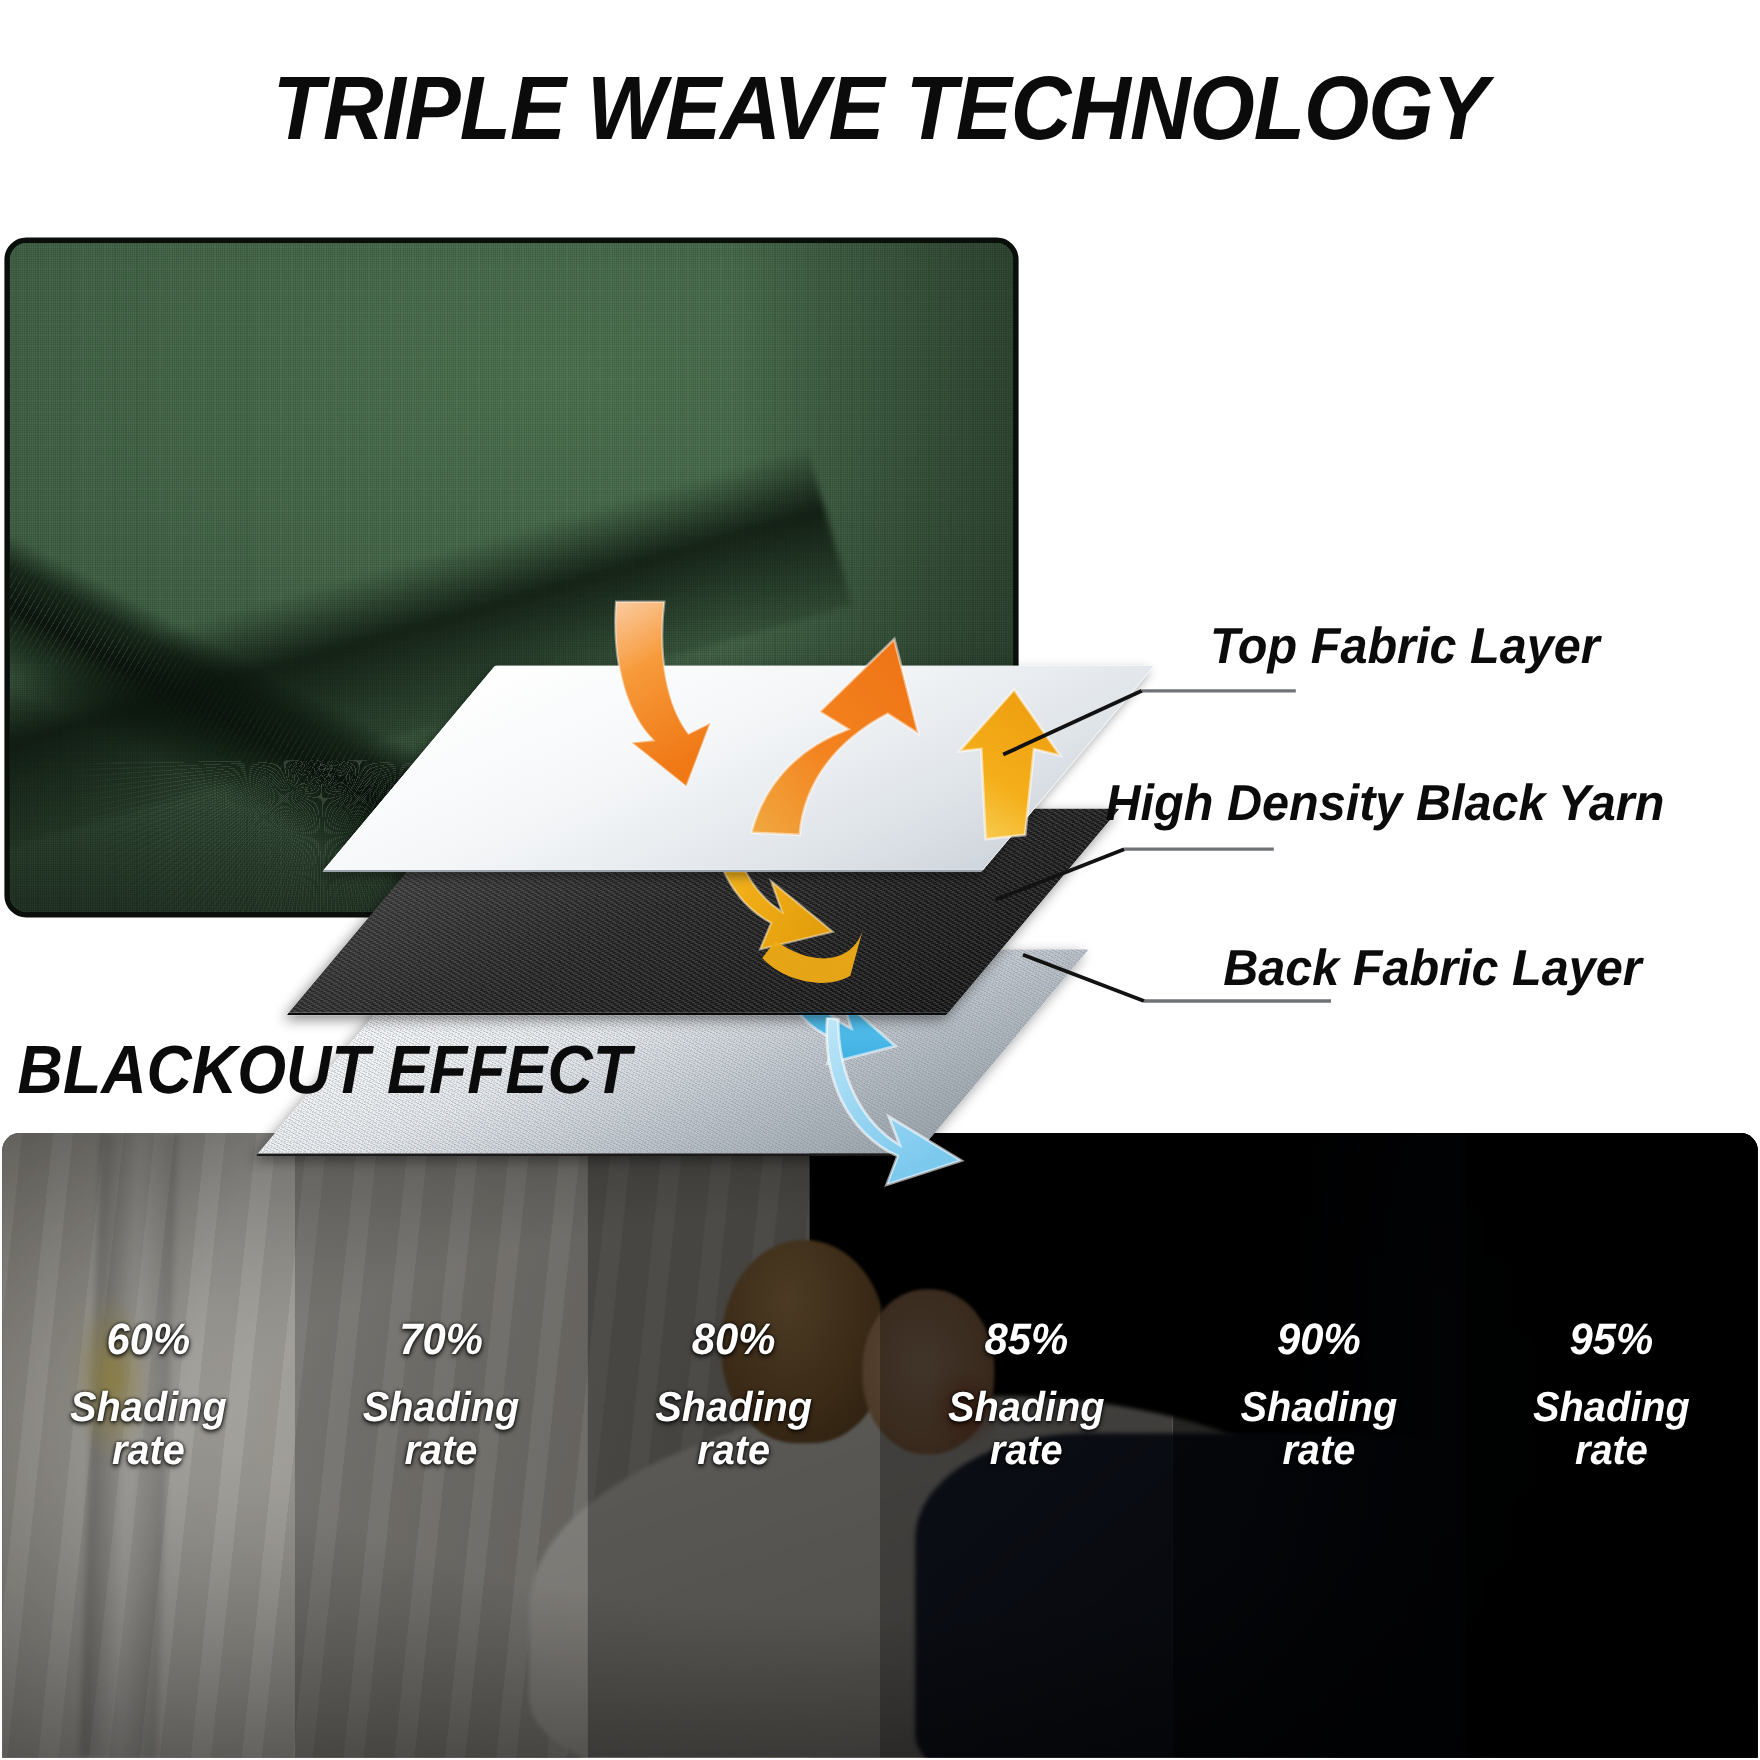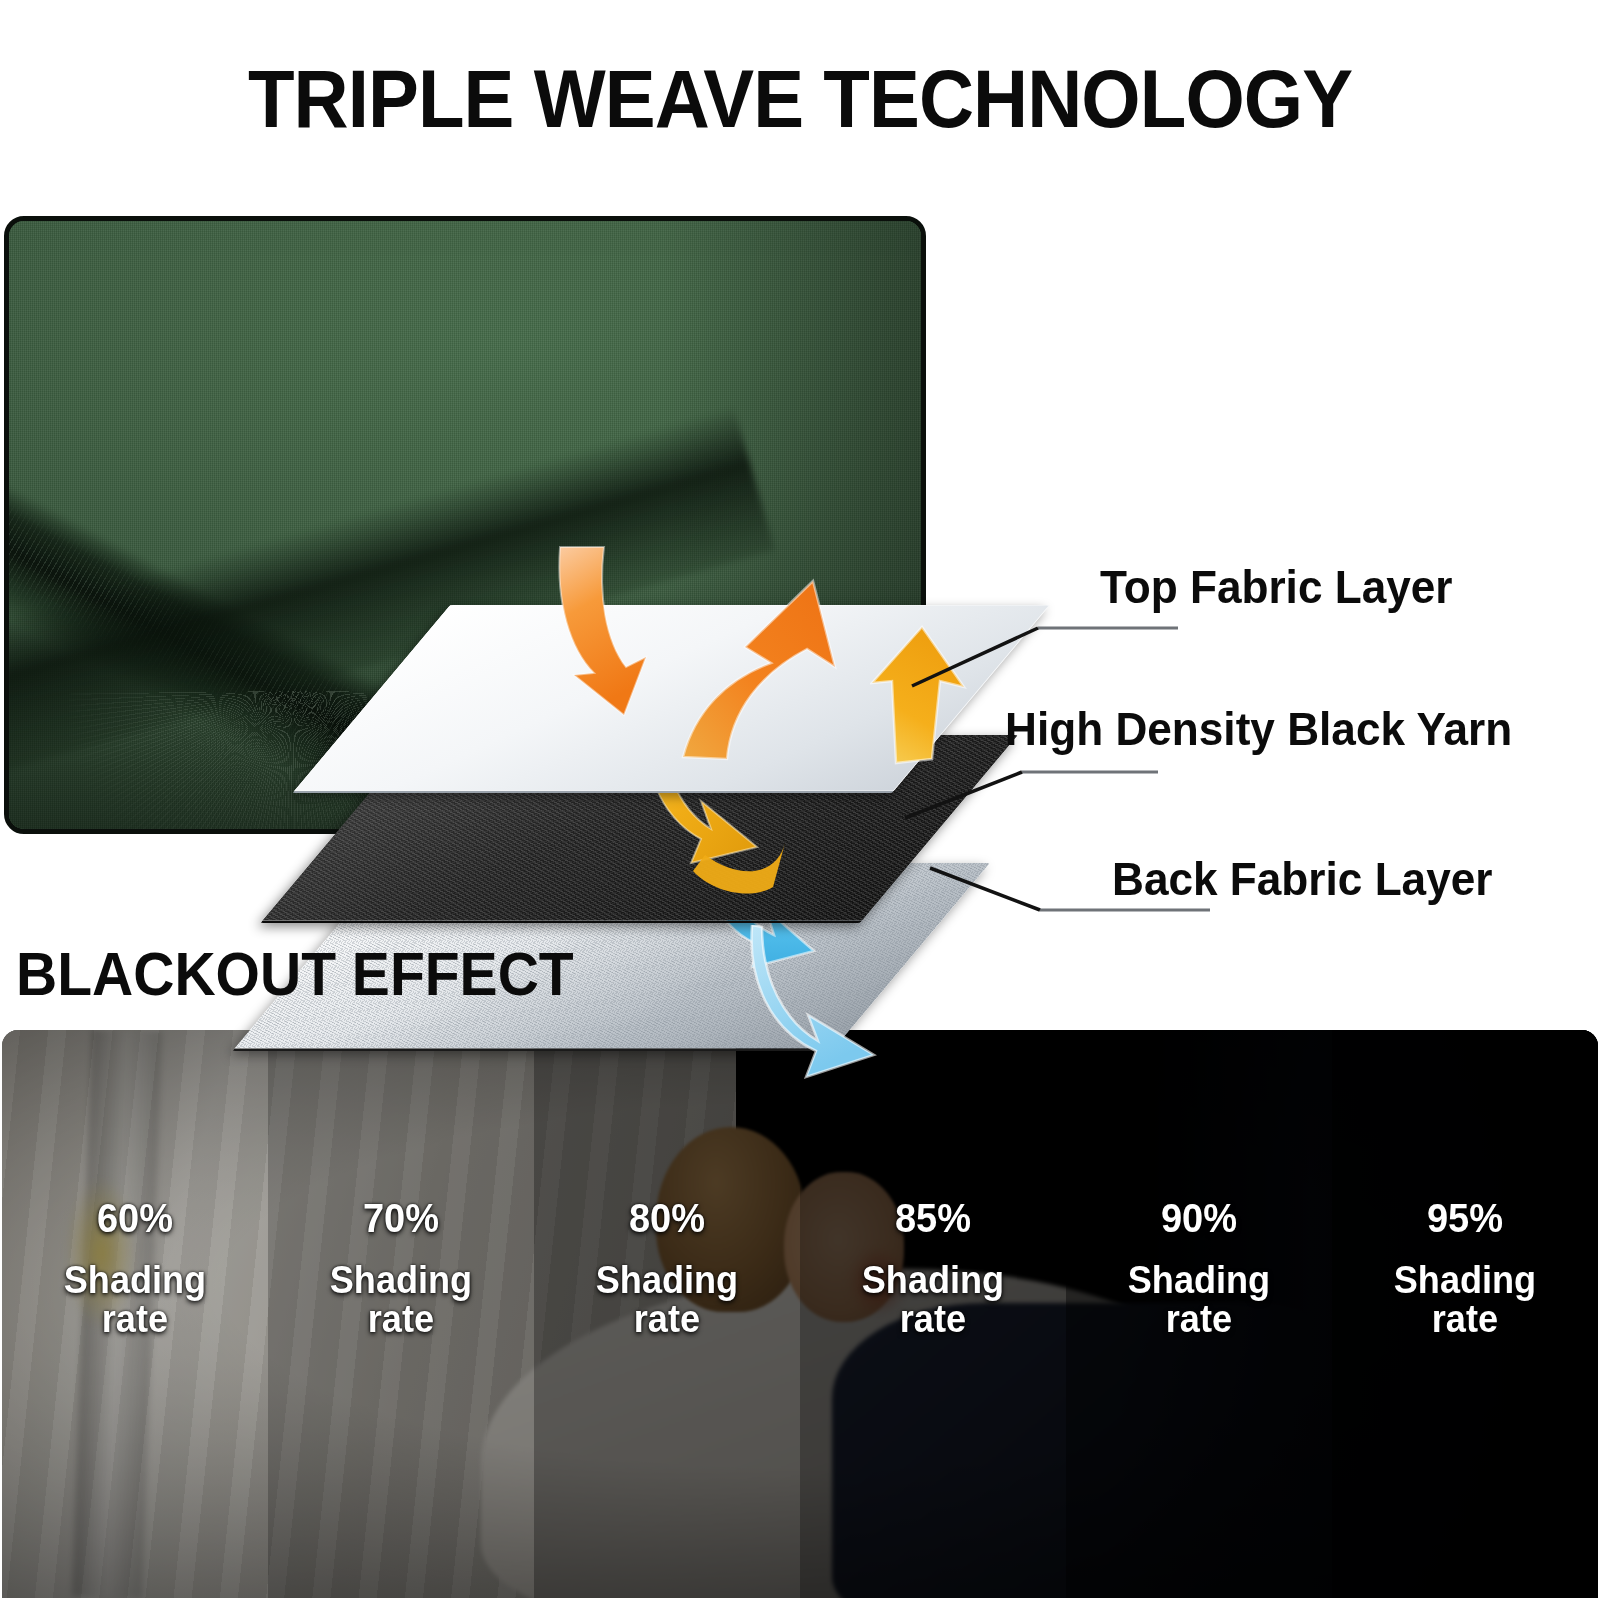--- a/index.html
+++ b/index.html
@@ -2,21 +2,21 @@
 <html><head>
 <meta charset="utf-8">
 <style>
   * { margin:0; padding:0; box-sizing:border-box; }
   html,body{
     width:1600px; height:1600px;
     background:#ffffff;
     font-family:"Liberation Sans", sans-serif;
     overflow:hidden;
   }
-  #stage{ position:relative; width:1600px; height:1600px; background:#fff; }
+  #stage{ position:relative; width:1600px; height:1600px; background:#fff;font-style:italic; }
 
   
   .main-title{
     position:absolute; left:0; top:52px; width:1600px;
     text-align:center;
     font-family:"Liberation Sans", sans-serif;
     font-weight:700;
     font-size:82px;
     letter-spacing:-1px;
     color:#0b0b0b;

